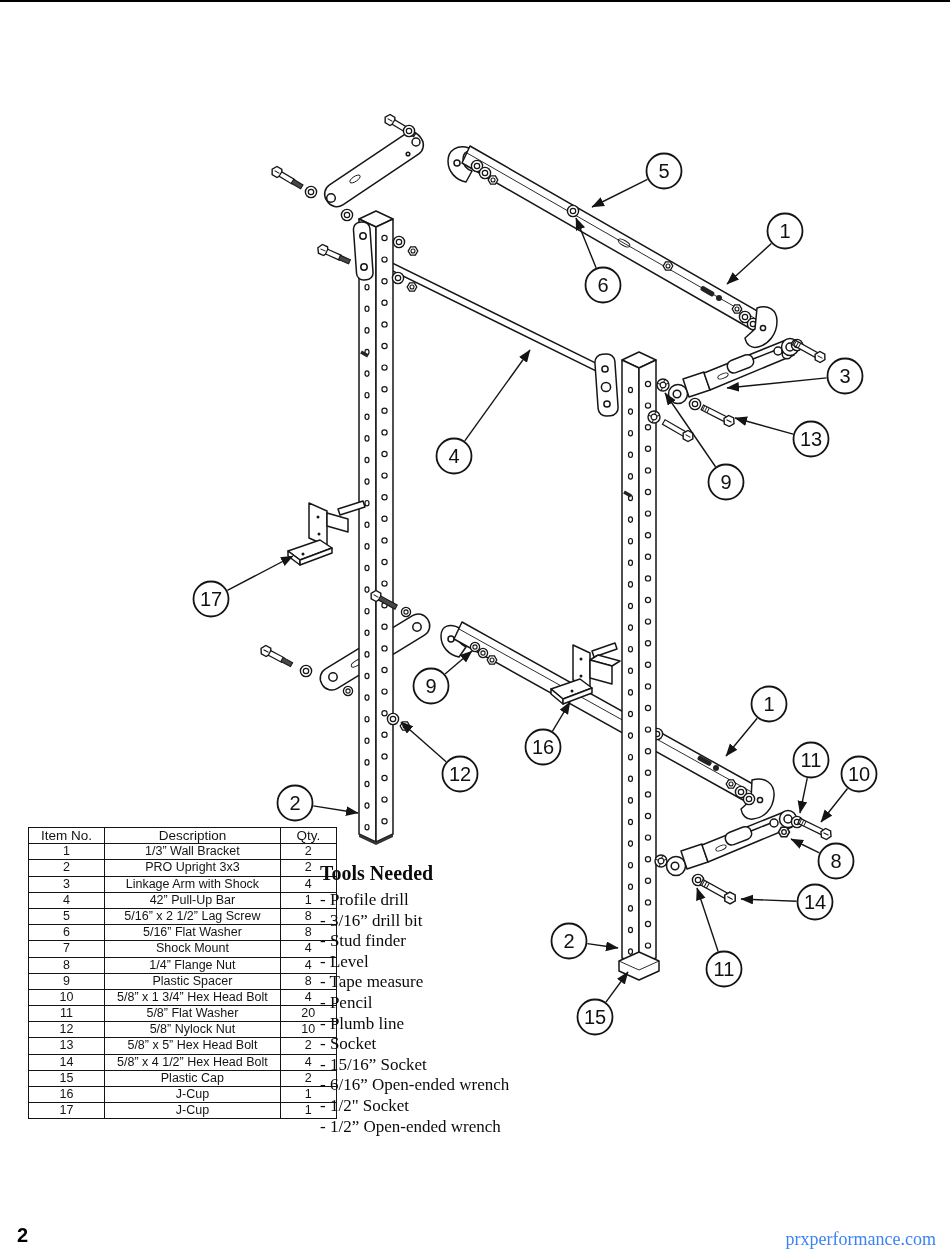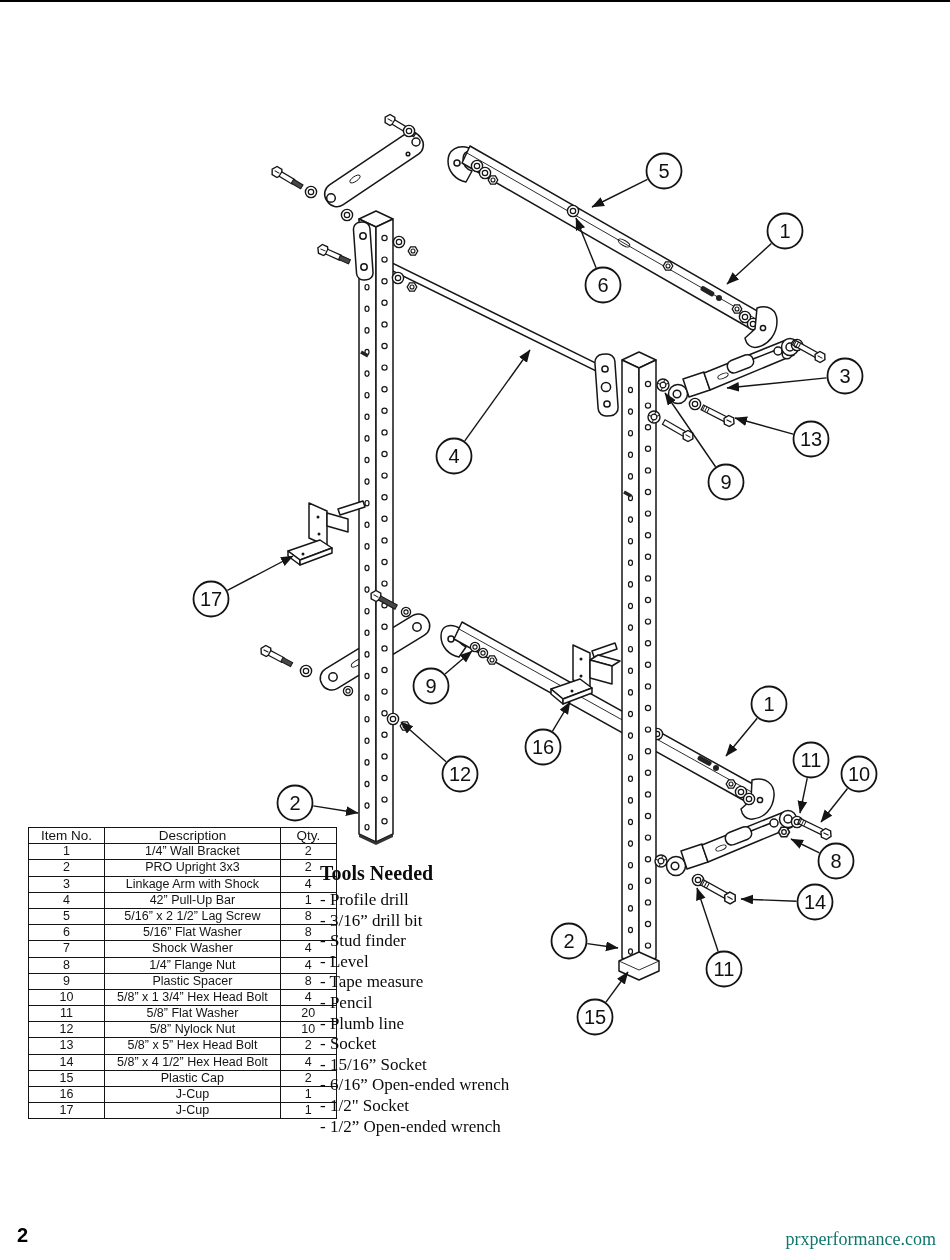--- a/index.html
+++ b/index.html
@@ -20,21 +20,21 @@
   .col-item{width:60px;} .col-desc{width:153px;} .col-qty{width:56px;}
 
   .tools{position:absolute;left:320px;top:862px;width:226px;
          font-family:"Liberation Serif",serif;color:#0b0b0b;}
   .tools h2{margin:0 0 5px 0;font-size:20px;font-weight:700;text-align:left;}
   .tools ul{margin:0;padding:0;list-style:none;}
   .tools li{font-size:17px;line-height:20.6px;white-space:nowrap;}
 
   .page-num{position:absolute;left:17px;top:1224px;font-size:20px;font-weight:700;color:#000;}
   .site{position:absolute;right:14px;top:1229px;font-family:"Liberation Serif",serif;
-        font-size:18px;color:#0f766e;}
+        font-size:18px;color:#3b82f6;}
 
   
   .s{stroke:#161616;stroke-width:1.5;fill:#fff;stroke-linejoin:round;stroke-linecap:round;}
   .ln{stroke:#161616;stroke-width:1.5;fill:none;stroke-linejoin:round;stroke-linecap:round;}
   .thin{stroke:#161616;stroke-width:0.9;fill:none;}
   .holes ellipse{fill:#fff;stroke:#161616;stroke-width:1.2;}
   .callout-line{stroke:#141414;stroke-width:1.4;fill:none;}
   .callout-circle{fill:#fff;stroke:#141414;stroke-width:1.8;}
   .callout-text{font-family:"Liberation Sans",sans-serif;font-size:20px;fill:#111;
                 text-anchor:middle;}
@@ -496,21 +496,21 @@
     <thead>
       <tr>
           <th>Item No.</th>
           <th>Description</th>
           <th>Qty.</th>
         </tr>
     </thead>
     <tbody>
         <tr>
           <td>1</td>
-          <td>1/4” Wall Bracket</td>
+          <td>1/3” Wall Bracket</td>
           <td>2</td>
         </tr>
         <tr>
           <td>2</td>
           <td>PRO Upright 3x3</td>
           <td>2</td>
         </tr>
         <tr>
           <td>3</td>
           <td>Linkage Arm with Shock</td>
@@ -526,21 +526,21 @@
           <td>5/16” x 2 1/2” Lag Screw</td>
           <td>8</td>
         </tr>
         <tr>
           <td>6</td>
           <td>5/16” Flat Washer</td>
           <td>8</td>
         </tr>
         <tr>
           <td>7</td>
-          <td>Shock Washer</td>
+          <td>Shock Mount</td>
           <td>4</td>
         </tr>
         <tr>
           <td>8</td>
           <td>1/4” Flange Nut</td>
           <td>4</td>
         </tr>
         <tr>
           <td>9</td>
           <td>Plastic Spacer</td>

